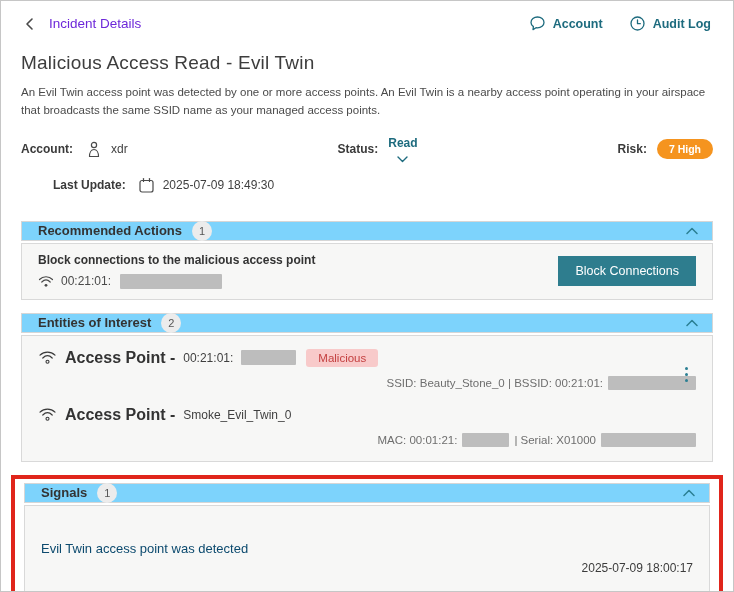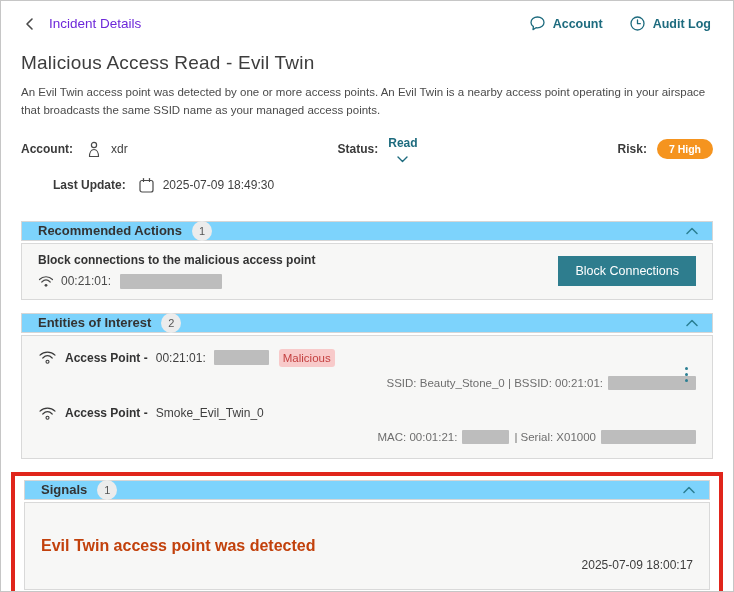--- a/index.html
+++ b/index.html
@@ -81,26 +81,26 @@
   .primary-btn{
     background:#2e7d8e;color:#ffffff;border:none;border-radius:0;
     font-size:12.5px;font-family:inherit;
     padding:8px 17px;cursor:pointer;
   }
   
   .entity-body{padding:13px 16px 14px 16px;}
   .entity{position:relative;}
   .entity + .entity{margin-top:16px;}
   .entity-title-row{display:flex;align-items:center;gap:8px;}
-  .entity-type{font-size:12px;font-weight:bold;color:#333;}
+  .entity-type{font-size:16px;font-weight:bold;color:#333;}
   .entity-name{font-size:12px;color:#3f3f3f;}
   .redact.r-ent-title{width:55px;height:15px;}
   .malicious-badge{
     background:#f8caca;color:#c44040;font-size:11.5px;
-    padding:3px 4px;border-radius:3px;margin-left:2px;
+    padding:3px 12px;border-radius:3px;margin-left:2px;
   }
   .entity-details{margin-top:9px;font-size:11.5px;color:#6e6e6e;display:flex;align-items:center;gap:5px;justify-content:flex-end;}
   .redact.r-ent-det1{width:88px;height:14px;}
   .redact.r-ent2-det1{width:47px;height:14px;}
   .redact.r-ent2-det2{width:95px;height:14px;}
   .kebab-btn{
     position:absolute;right:4px;top:14px;
     background:none;border:none;cursor:pointer;
     display:flex;flex-direction:column;gap:3px;padding:4px;
   }
@@ -109,21 +109,21 @@
   .annotation{
     margin:13px 10px 0 10px;
     border:4px solid #e0251b;
     padding:4px 5px 6px 5px;
   }
   .annotation .section{margin:0 4px;}
   .signal-row{
     display:flex;align-items:center;justify-content:space-between;
     padding:17px 16px;
   }
-  .signal-text{font-size:16px;font-weight:bold;color:#c2410c;}
+  .signal-text{font-size:13px;font-weight:normal;color:#0c4a6e;}
   .signal-time{font-size:12px;color:#3c3c3c;margin-top:38px;}
   svg{display:block;}
 </style>
 </head>
 <body>
 
 <div class="page">
 
   <div class="topbar">
     <div class="topbar-left">

